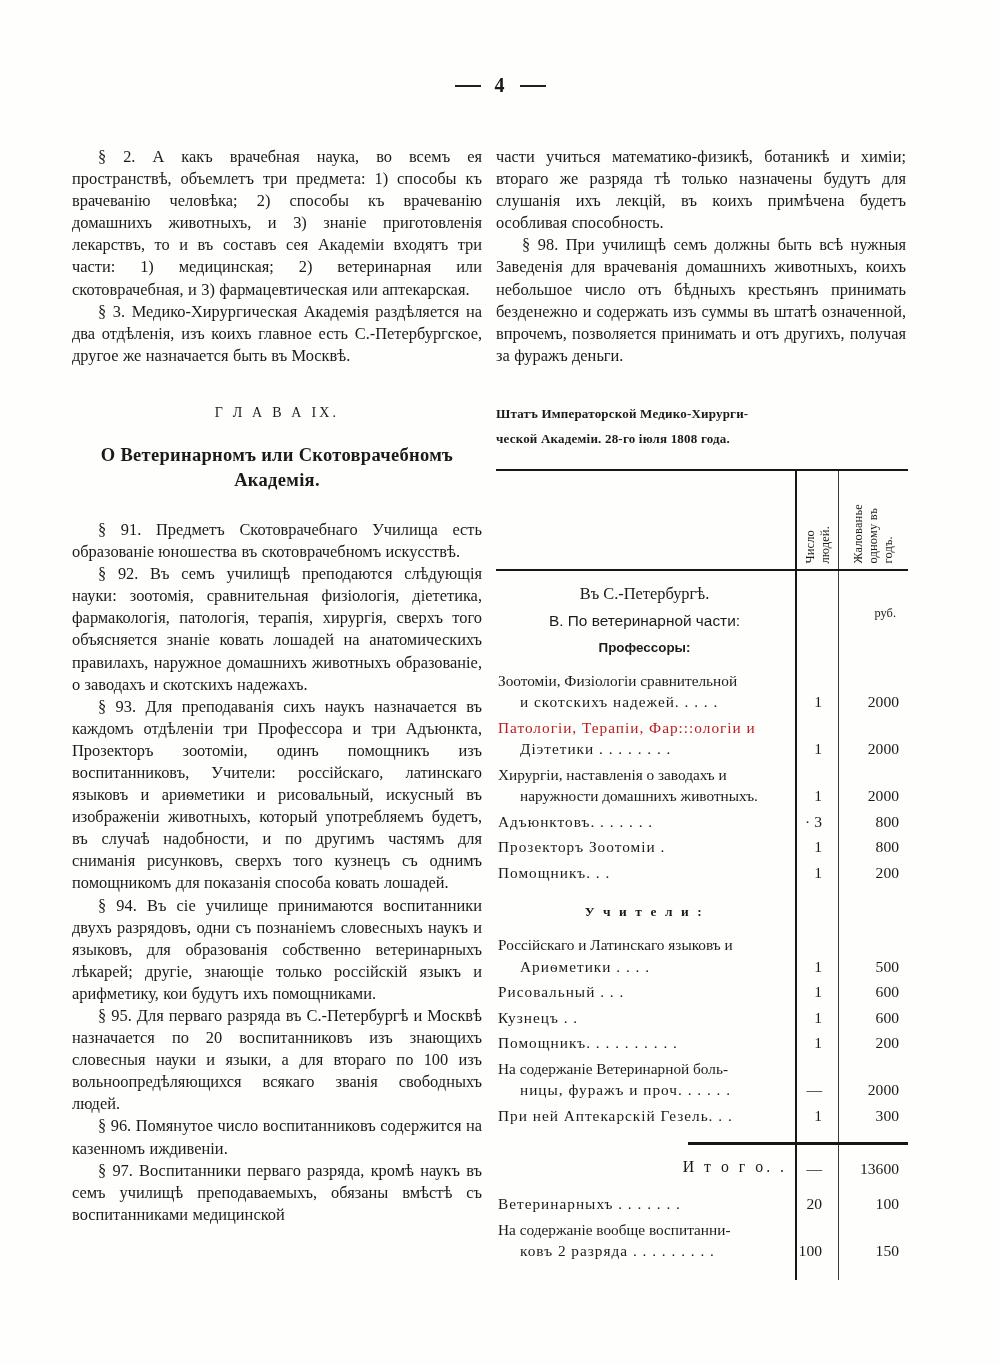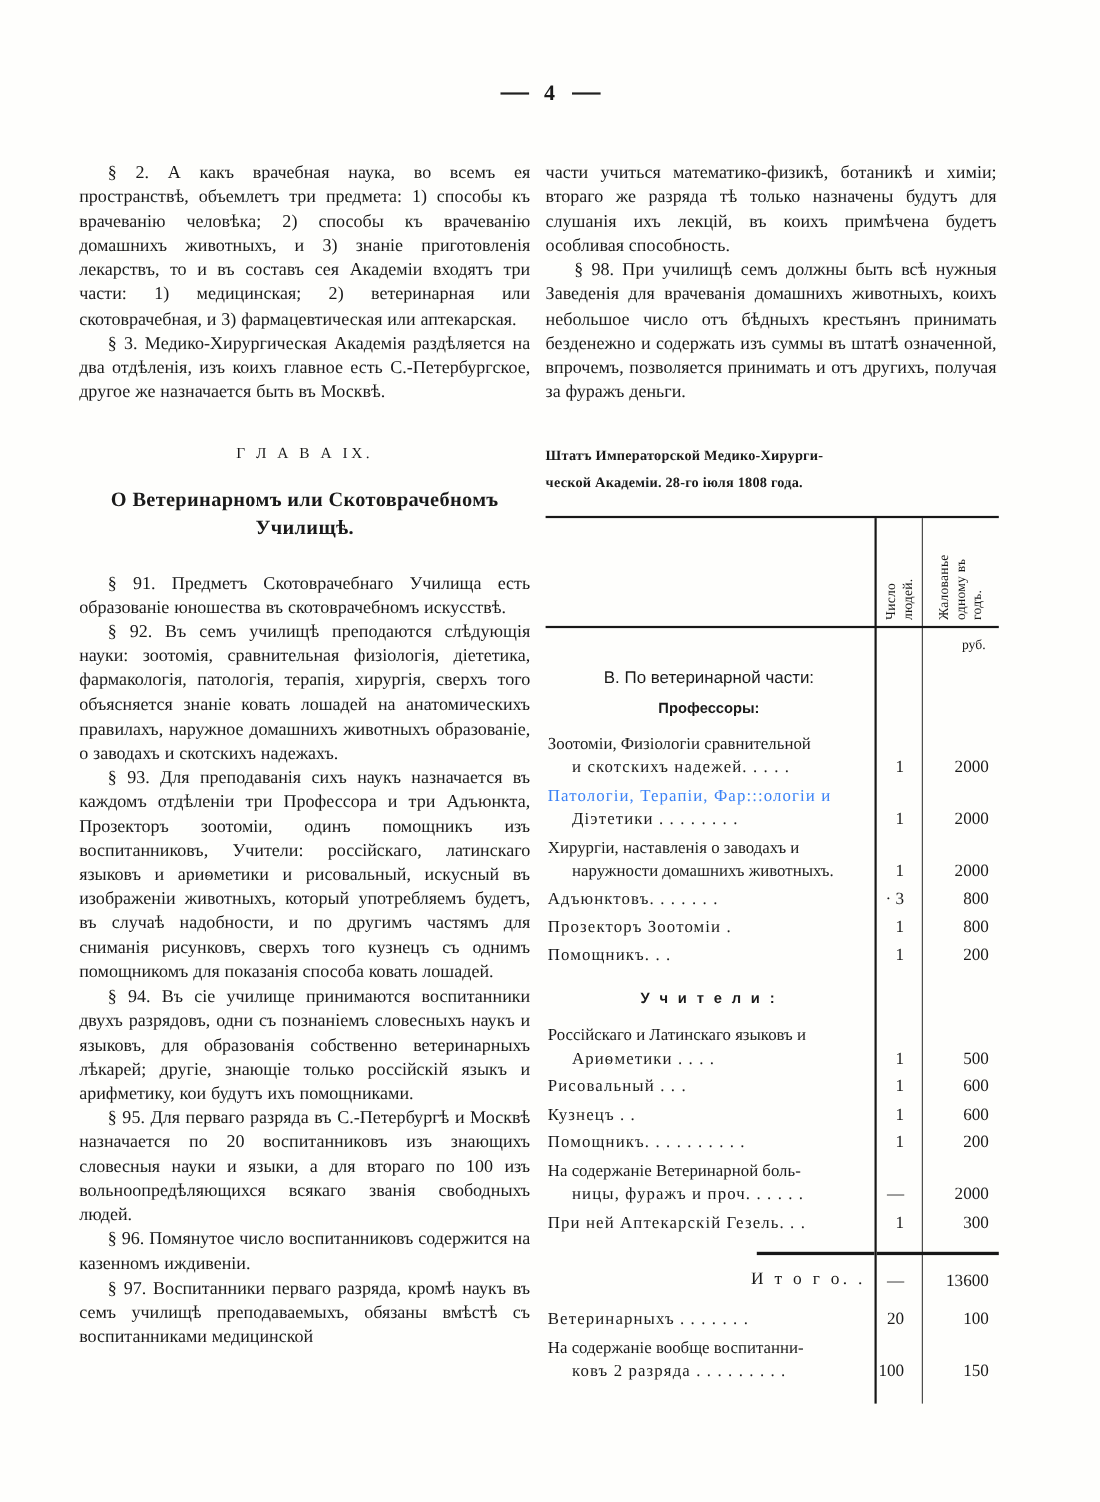--- a/index.html
+++ b/index.html
@@ -194,21 +194,21 @@
     width: 297px;
     box-sizing: border-box;
     text-align: center;
     font-size: 15.8px;
     line-height: 23px;
     padding: 3px 2px 1px 2px;
   }
   .t-subhead.plain  { font-weight: normal; font-size: 16.4px; }
   .t-subhead.bold   { font-weight: normal; font-family: "Liberation Sans", sans-serif; font-size: 15.4px; }
   .t-subhead.bold-s { font-weight: bold; font-family: "Liberation Sans", sans-serif; font-size: 13.4px; }
-  .t-subhead.spaced { font-weight: bold; font-family: Liberation Sans, sans-serif; font-size: 13.4px; letter-spacing: 2.6px; }
+  .t-subhead.spaced { font-weight: bold; font-family: Liberation Serif, serif; font-size: 13.4px; letter-spacing: 2.6px; }
 
   .unit-note {
     position: absolute;
     left: 342px;
     width: 70px;
     box-sizing: border-box;
     padding-right: 12px;
     text-align: right;
     font-size: 12.4px;
   }
@@ -242,21 +242,21 @@
     line-height: 22px;
     letter-spacing: 3px;
   }
   .total-label .dots { letter-spacing: 3px; }
 
   .gap-8  { height: 8px; }
   .gap-12 { height: 12px; }
   .gap-16 { height: 16px; }
 
   .leaders { letter-spacing: 1px; }
-  .smudge  { color: #3b82f6; letter-spacing: 1px; }
+  .smudge  { color: #b91c1c; letter-spacing: 1px; }
 </style>
 </head>
 <body>
 
 <div class="page-sheet"></div>
 
 <div class="running-head">
   <span class="dash"></span><span class="folio">4</span><span class="dash"></span>
 </div>
 
@@ -264,21 +264,21 @@
 
   <div class="col col-left">
 
     <p class="para">§ 2. А какъ врачебная наука, во всемъ ея пространствѣ, объемлетъ три предмета: 1) способы къ врачеванію человѣка; 2) способы къ врачеванію домашнихъ животныхъ, и 3) знаніе приготовленія лекарствъ, то и въ составъ сея Академіи входятъ три части: 1) медицинская; 2) ветеринарная или скотоврачебная, и 3) фармацевтическая или аптекарская.</p>
     <p class="para">§ 3. Медико-Хирургическая Академія раздѣляется на два отдѣленія, изъ коихъ главное есть С.-Петербургское, другое же назначается быть въ Москвѣ.</p>
 
     <div class="chapter-label">Г Л А В А  IX.</div>
 
     <div class="chapter-title">
       <span>О Ветеринарномъ или Скотоврачебномъ</span><br>
-      <span>Училищѣ.</span>
+      <span>Академія.</span>
     </div>
 
     <p class="para">§ 91. Предметъ Скотоврачебнаго Училища есть образованіе юношества въ скотоврачебномъ искусствѣ.</p>
     <p class="para">§ 92. Въ семъ училищѣ преподаются слѣдующія науки: зоотомія, сравнительная физіологія, діететика, фармакологія, патологія, терапія, хирургія, сверхъ того объясняется знаніе ковать лошадей на анатомическихъ правилахъ, наружное домашнихъ животныхъ образованіе, о заводахъ и скотскихъ надежахъ.</p>
     <p class="para">§ 93. Для преподаванія сихъ наукъ назначается въ каждомъ отдѣленіи три Профессора и три Адъюнкта, Прозекторъ зоотоміи, одинъ помощникъ изъ воспитанниковъ, Учители: россійскаго, латинскаго языковъ и ариѳметики и рисовальный, искусный въ изображеніи животныхъ, который употребляемъ будетъ, въ случаѣ надобности, и по другимъ частямъ для сниманія рисунковъ, сверхъ того кузнецъ съ однимъ помощникомъ для показанія способа ковать лошадей.</p>
     <p class="para">§ 94. Въ сіе училище принимаются воспитанники двухъ разрядовъ, одни съ познаніемъ словесныхъ наукъ и языковъ, для образованія собственно ветеринарныхъ лѣкарей; другіе, знающіе только россійскій языкъ и арифметику, кои будутъ ихъ помощниками.</p>
     <p class="para">§ 95. Для перваго разряда въ С.-Петербургѣ и Москвѣ назначается по 20 воспитанниковъ изъ знающихъ словесныя науки и языки, а для втораго по 100 изъ вольноопредѣляющихся всякаго званія свободныхъ людей.</p>
     <p class="para">§ 96. Помянутое число воспитанниковъ содержится на казенномъ иждивеніи.</p>
     <p class="para">§ 97. Воспитанники перваго разряда, кромѣ наукъ въ семъ училищѣ преподаваемыхъ, обязаны вмѣстѣ съ воспитанниками медицинской</p>
 
@@ -310,20 +310,21 @@
 годъ.</span>
         </div>
       </div>
 
       <div class="tbody">
 
         <div class="gap-8"></div>
 
         <div class="trow">
           <div class="rowinner">
+            <span class="t-subhead plain">Въ С.-Петербургѣ.</span>
             <span class="unit-note">руб.</span>
           </div>
         </div>
 
         <div class="trow">
           <span class="t-subhead bold">В. По ветеринарной части:</span>
         </div>
 
         <div class="trow">
           <span class="t-subhead bold-s">Профессоры:</span>

